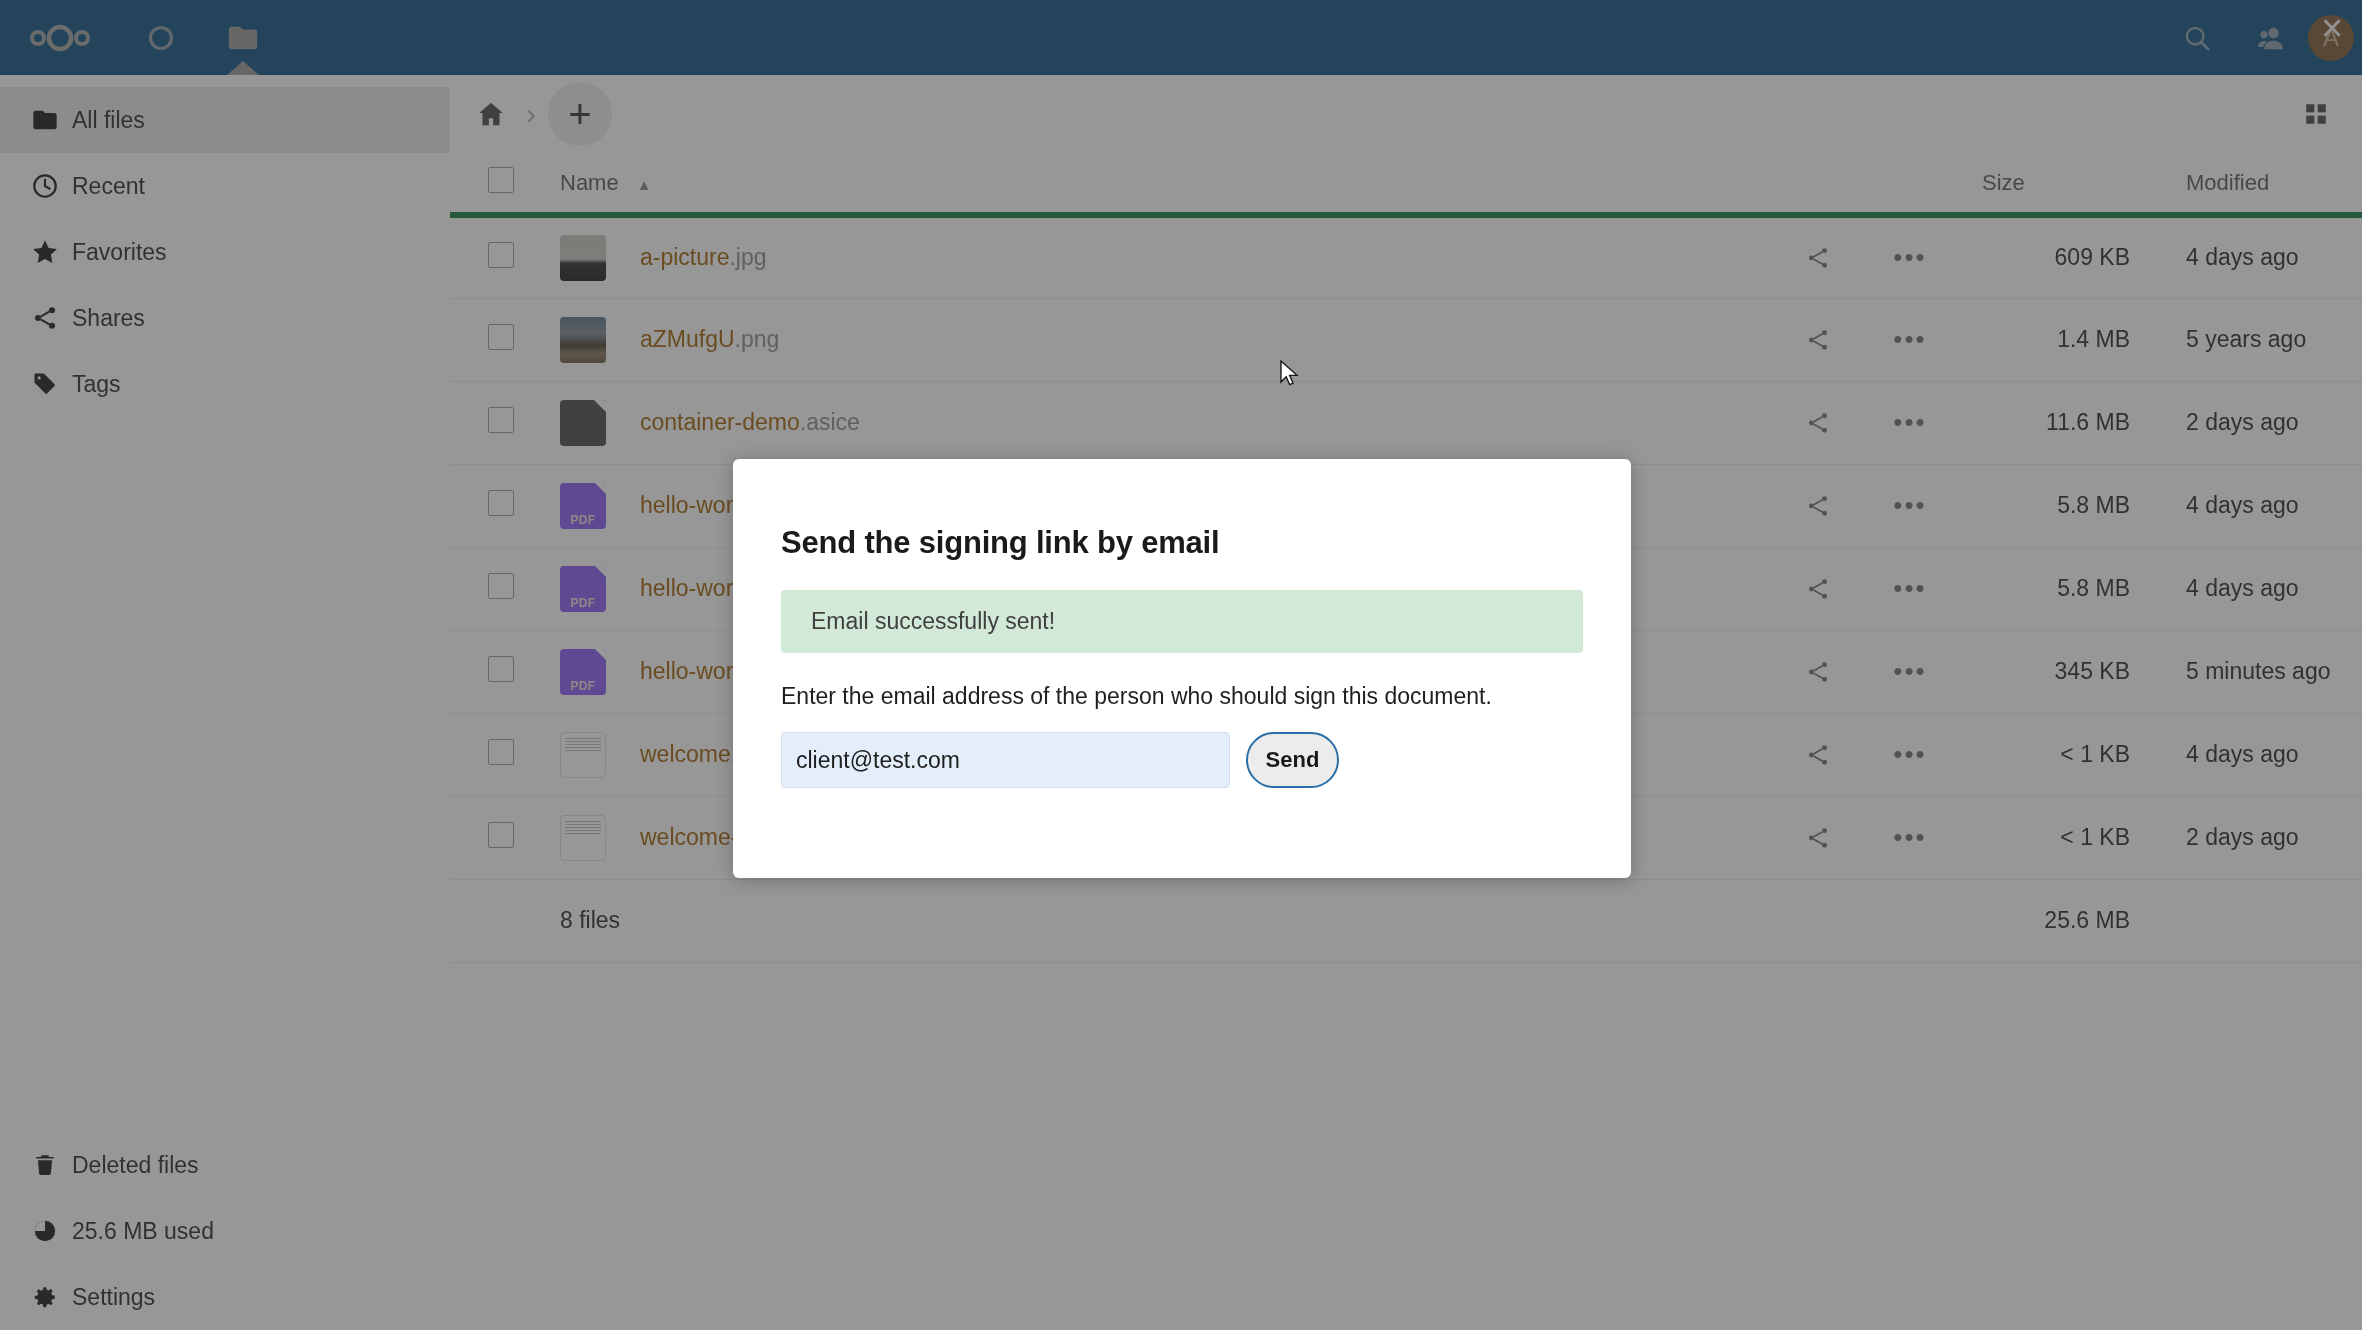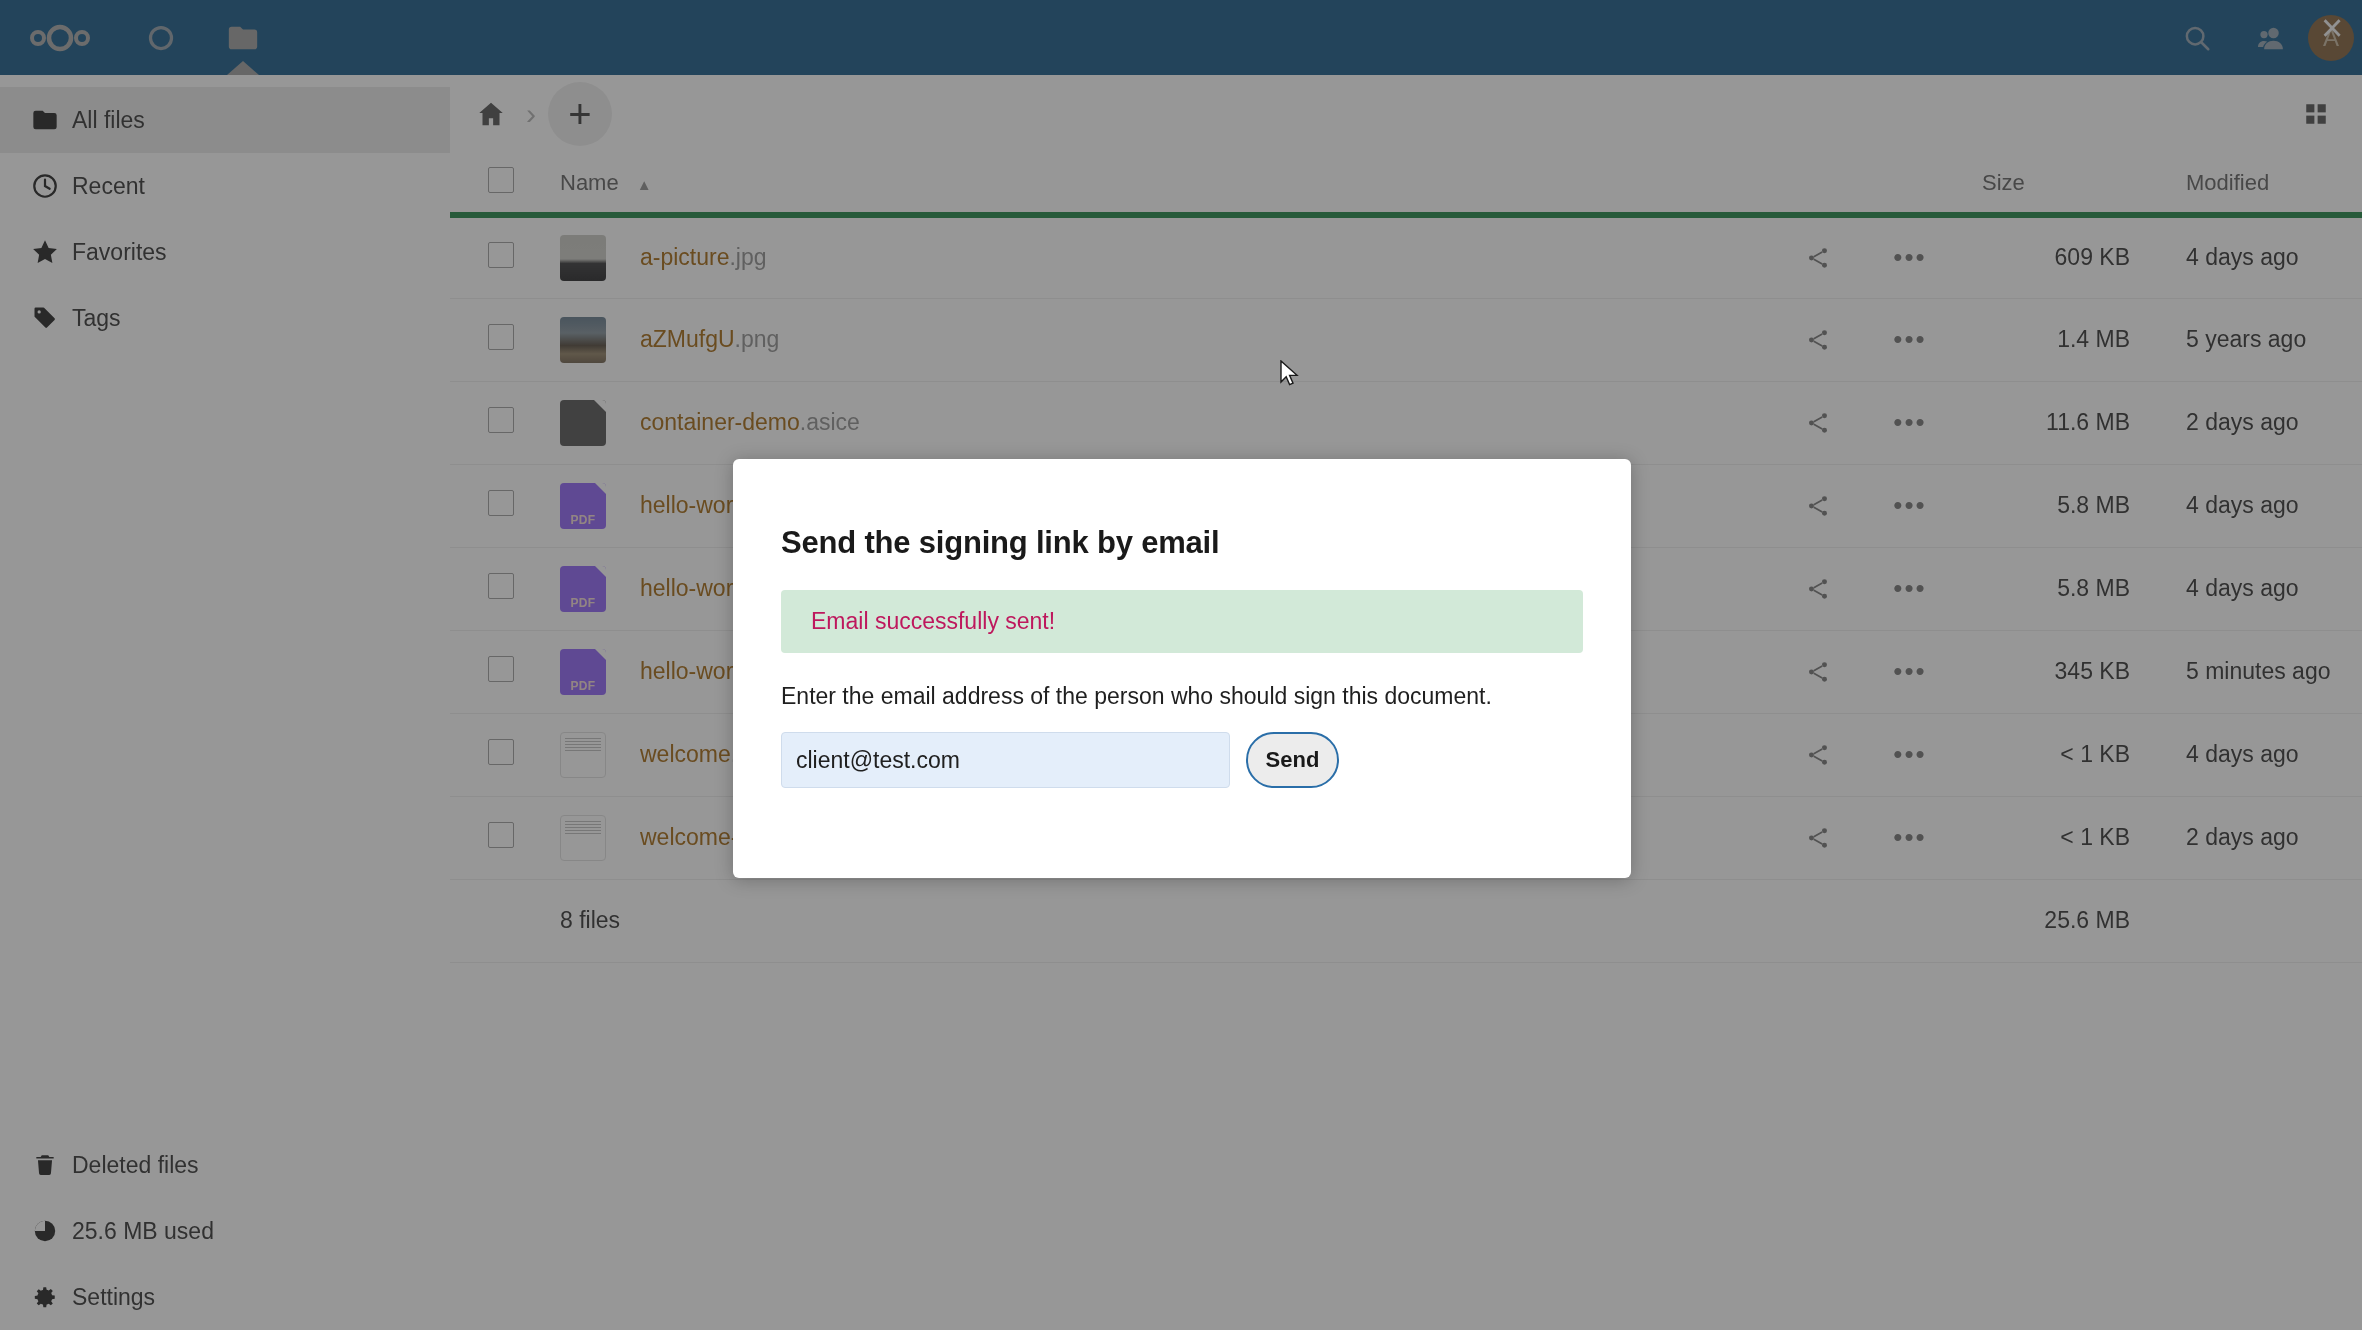--- a/index.html
+++ b/index.html
@@ -186,21 +186,21 @@
   .modal-title {
     font-size: 31px; font-weight: bold; color: #1a1a1a;
     padding-top: 66px; letter-spacing: -0.2px;
   }
   .success-banner {
     margin-top: 29px;
     width: 802px; height: 63px;
     background: #d2e9d8; border-radius: 4px;
     display: flex; align-items: center;
     padding-left: 30px;
-    font-size: 23px; color: #be185d;
+    font-size: 23px; color: #404040;
   }
   .modal-desc { margin-top: 30px; font-size: 23px; color: #1f1f1f; }
   .form-row { margin-top: 22px; display: flex; align-items: center; }
   .email-input {
     width: 449px; height: 56px;
     background: #e4eefa; border: 1px solid #cfdcec; border-radius: 4px;
     font-size: 23px; color: #202020;
     padding: 0 14px;
     font-family: "Liberation Sans", sans-serif;
   }
@@ -237,20 +237,31 @@
       </span>
       <span class="nav-label">Recent</span>
     </div>
     <div class="nav-item">
       <span class="nav-icon">
         <svg width="30" height="30" viewBox="0 0 24 24">
             <path fill="#1a1a1a" d="M12 2.6l2.9 6.1 6.6.9-4.8 4.6 1.2 6.6L12 17.6 6.1 20.8l1.2-6.6L2.5 9.6l6.6-.9z"></path>
           </svg>
       </span>
       <span class="nav-label">Favorites</span>
+    </div>
+    <div class="nav-item">
+      <span class="nav-icon">
+        <svg width="28" height="28" viewBox="0 0 24 24">
+          <circle cx="18" cy="5.3" r="2.6" fill="#1a1a1a"></circle>
+            <circle cx="6" cy="12" r="2.6" fill="#1a1a1a"></circle>
+            <circle cx="18" cy="18.7" r="2.6" fill="#1a1a1a"></circle>
+          <path d="M8.3 10.8l7.4-4.2M8.3 13.2l7.4 4.2" stroke="#1a1a1a" stroke-width="1.8" fill="none"></path>
+        </svg>
+      </span>
+      <span class="nav-label">Shares</span>
     </div>
     <div class="nav-item">
       <span class="nav-icon">
         <svg width="28" height="28" viewBox="0 0 24 24">
             <path fill="#1a1a1a" d="M10.5 3H4a1 1 0 0 0-1 1v6.5a1 1 0 0 0 .3.7l9 9a1 1 0 0 0 1.4 0l6.5-6.5a1 1 0 0 0 0-1.4l-9-9A1 1 0 0 0 10.5 3zM7 8.2a1.4 1.4 0 1 1 0-2.8 1.4 1.4 0 0 1 0 2.8z"></path>
           </svg>
       </span>
       <span class="nav-label">Tags</span>
     </div>
 

